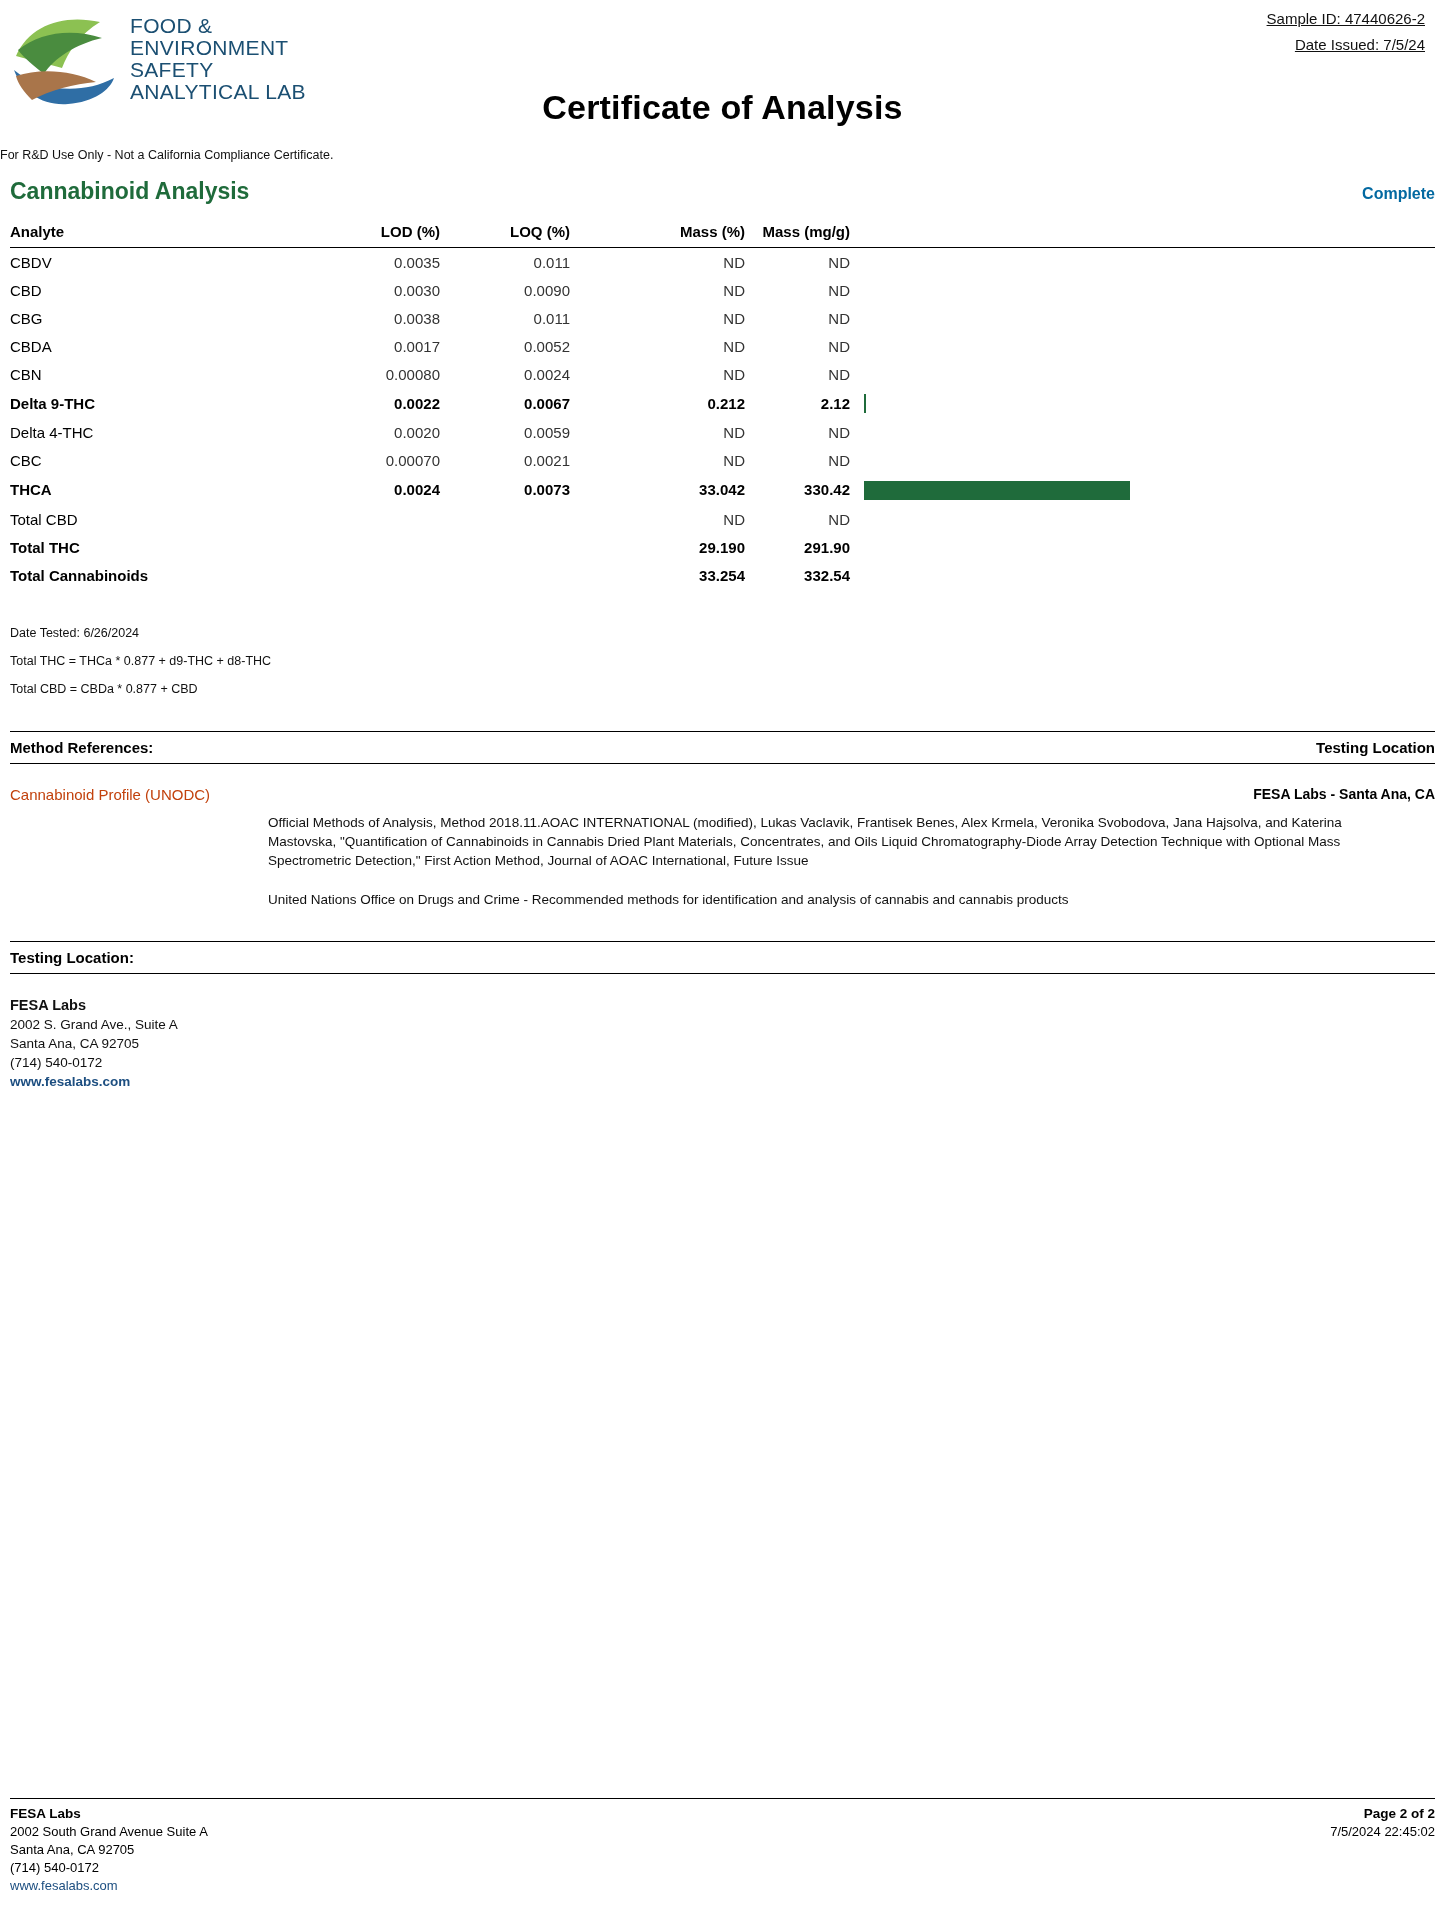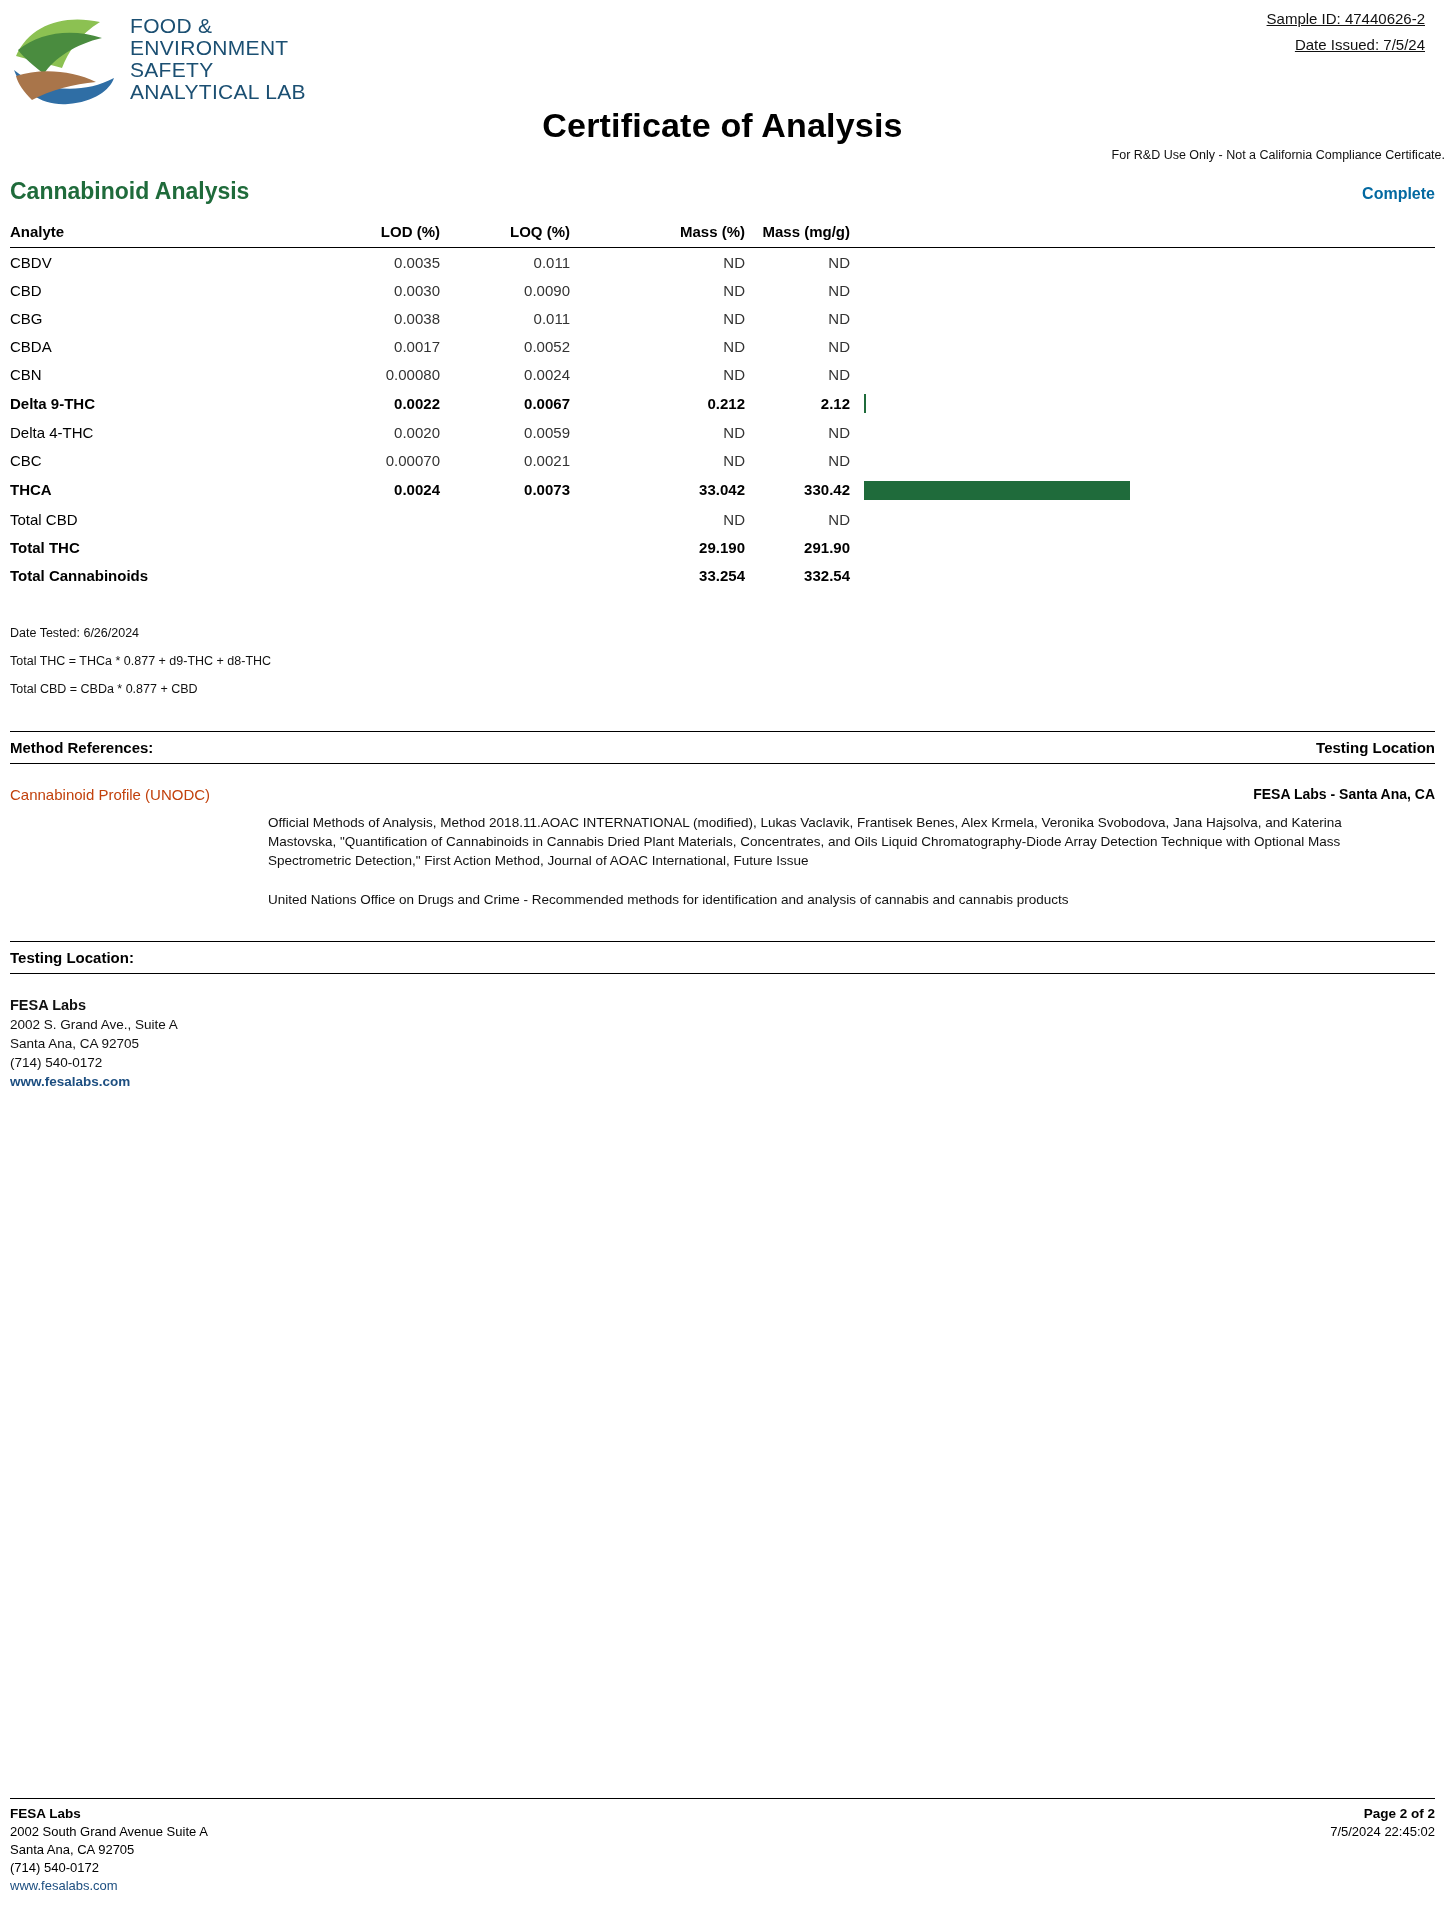--- a/index.html
+++ b/index.html
@@ -48,34 +48,34 @@
     font-size: 21px;
     line-height: 22px;
     letter-spacing: .3px;
     font-weight: 400;
   }
   .logo-text .l1 { font-weight: 400; }
   .center-title {
     position: absolute;
     left: 0;
     right: 0;
-    top: 106px;
+    top: 88px;
     text-align: center;
     pointer-events: none;
   }
   .center-title .coa {
     font-size: 34px;
     font-weight: bold;
     letter-spacing: .2px;
   }
   .center-sub {
     position: absolute;
     left: 0; right: 0;
     top: 148px;
-    text-align: right;
+    text-align: left;
     font-size: 12.5px;
     color: #111;
   }
   .meta {
     position: absolute;
     right: 10px;
     top: 6px;
     text-align: right;
     font-size: 15px;
     line-height: 26px;

